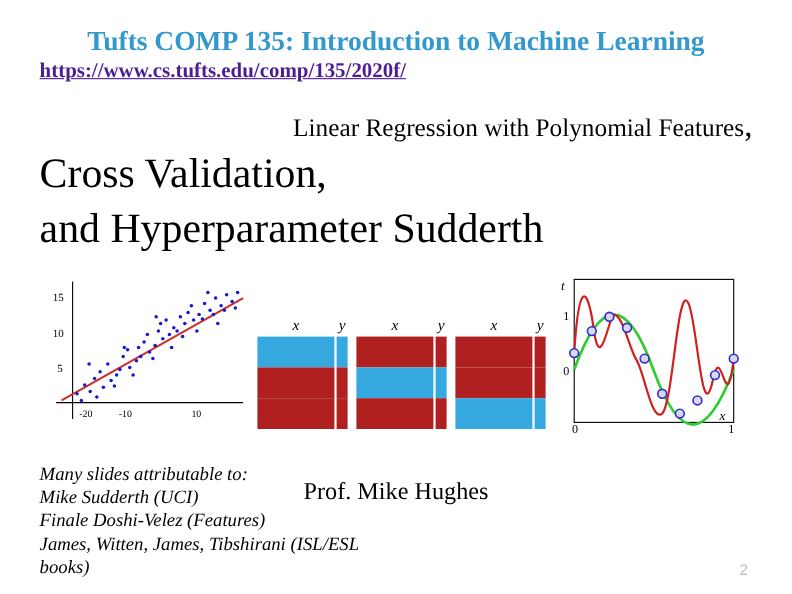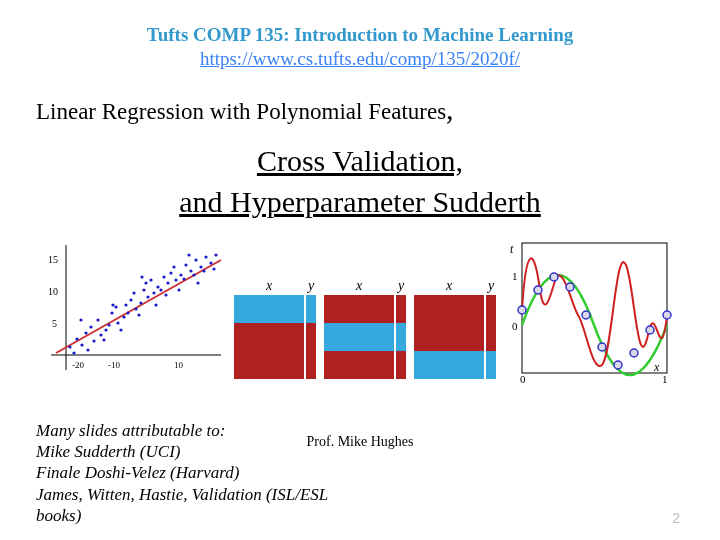--- a/index.html
+++ b/index.html
@@ -15,45 +15,44 @@
   .slide {
     padding: 24px 36px 16px 36px;
     box-sizing: border-box;
     height: 100%;
     position: relative;
   }
   .course-title {
     text-align: center;
     font-weight: bold;
     color: #3399cc;
-    font-size: 19px;
+    font-size: 25px;
     margin-bottom: 2px;
   }
   .course-url {
-    text-align: center;
-    font-weight: normal;
-    color: #3b82f6;
+    text-align: left;
+    font-weight: bold;
+    color: #4c1d95;
     font-size: 19px;
     text-decoration: underline;
     margin-bottom: 22px;
   }
   .subtitle {
-    text-align: left;
+    text-align: right;
     color: #000;
     font-size: 23px;
-    margin-bottom: 18px;
+    margin-bottom: 5px;
   }
   .subtitle .comma { font-size: 30px; }
   .title-main {
-    text-align: center;
-    color: #000;
-    font-size: 30px;
+    text-align: left;
+    color: #000;
+    font-size: 38px;
     line-height: 1.15;
     margin-bottom: 6px;
-    text-decoration: underline;
   }
   .figures {
     display: flex;
     flex-direction: row;
     align-items: flex-end;
     justify-content: center;
     gap: 8px;
     margin-top: 4px;
     height: 160px;
     position: relative;
@@ -116,21 +115,21 @@
   .credits {
     font-style: italic;
     font-size: 17px;
     color: #000;
     line-height: 1.25;
     float: left;
     width: 300px;
   }
   .prof {
     text-align: center;
-    font-size: 14px;
+    font-size: 22px;
     color: #000;
     position: absolute;
     left: 0;
     right: 0;
     top: 14px;
   }
   .page-num {
     position: absolute;
     right: 4px;
     bottom: 0;
@@ -313,18 +312,18 @@
       </svg>
     </div>
 
   </div>
 
   <div class="footer">
     <div class="prof">Prof. Mike Hughes</div>
     <div class="credits">
       <div>Many slides attributable to:</div>
       <div>Mike Sudderth (UCI)</div>
-      <div>Finale Doshi-Velez (Harvard)</div>
-      <div>James, Witten, Hastie, Validation (ISL/ESL books)</div>
+      <div>Finale Doshi-Velez (Features)</div>
+      <div>James, Witten, James, Tibshirani (ISL/ESL books)</div>
     </div>
     <div class="page-num">2</div>
   </div>
 </div>
 
 </body></html>

